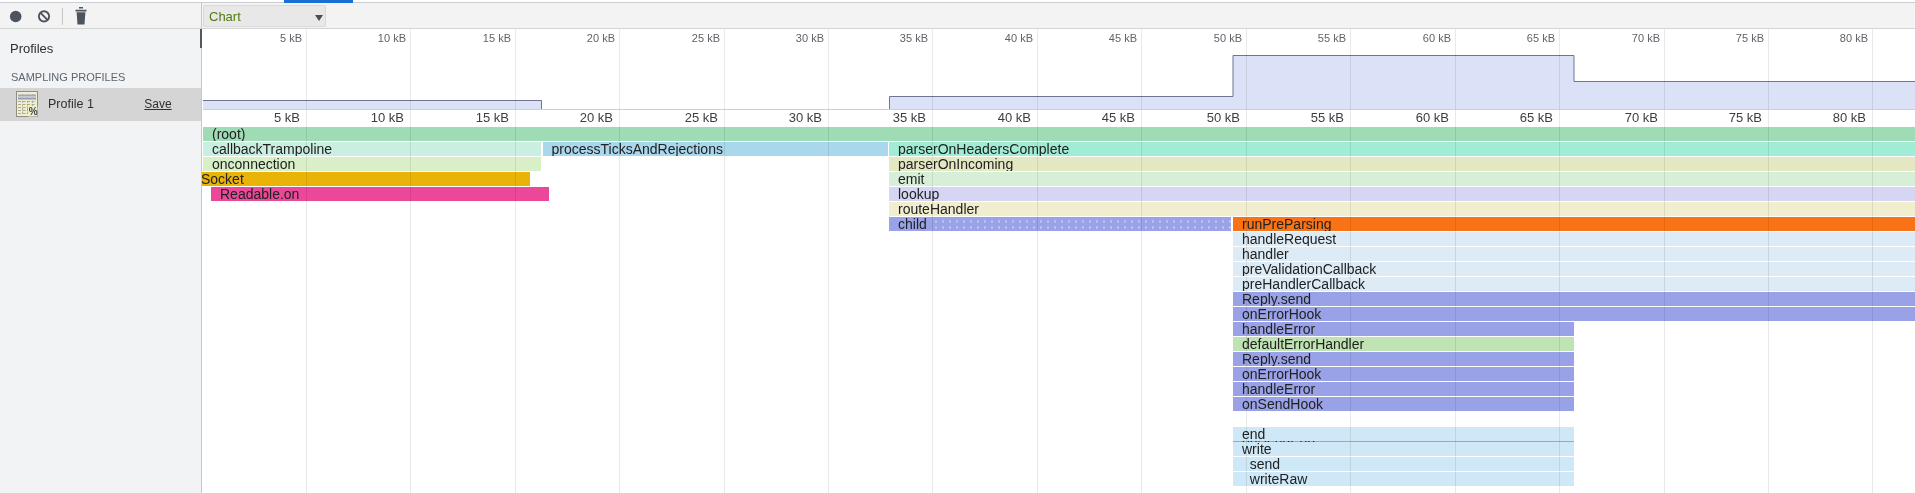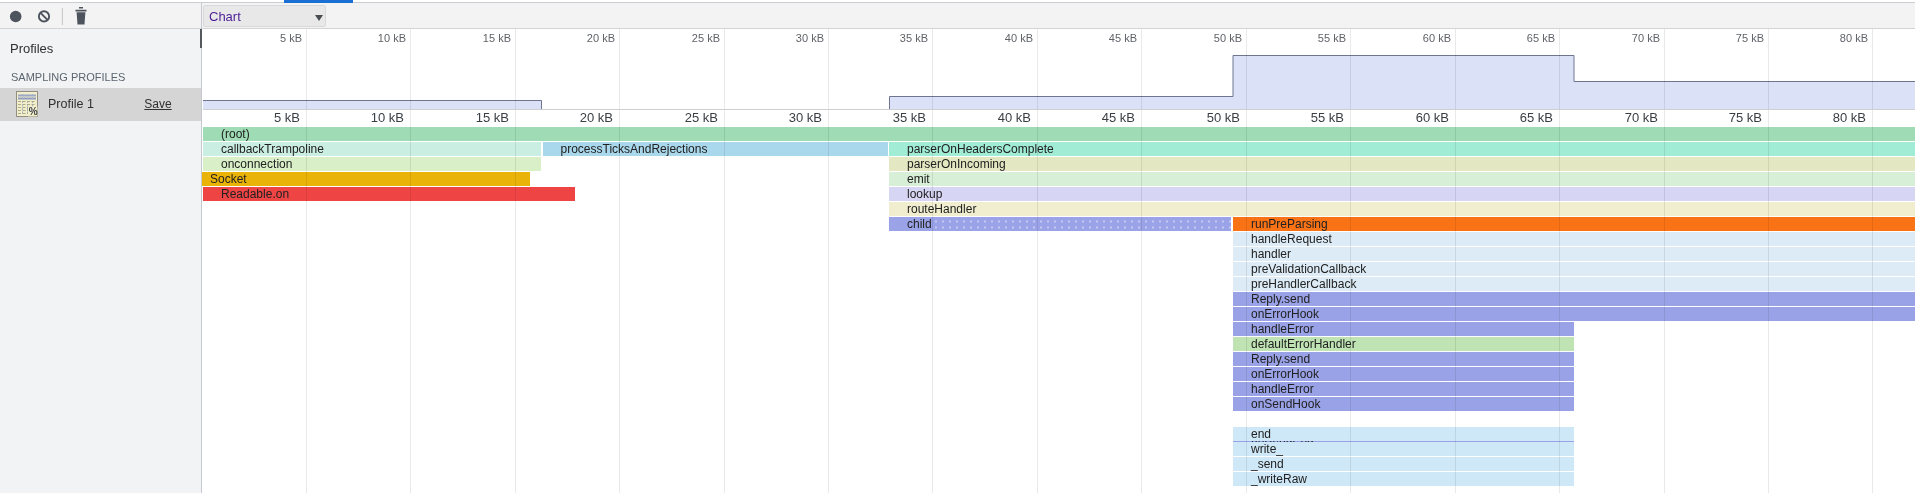--- a/index.html
+++ b/index.html
@@ -1,34 +1,34 @@
 <!DOCTYPE html>
 <html><head><meta charset="utf-8"><style>
 *{margin:0;padding:0;box-sizing:border-box}
 html,body{width:1915px;height:493px;overflow:hidden}
 body{position:relative;font-family:"Liberation Sans",sans-serif;background:#fff}
 .a{position:absolute}
-.bar{position:absolute;height:14px;line-height:14px;font-size:12px;color:#212121;padding-left:18px;white-space:nowrap;overflow:hidden}
+.bar{position:absolute;height:14px;line-height:14px;font-size:14px;color:#212121;padding-left:9px;white-space:nowrap;overflow:hidden}
 .gl{position:absolute;width:1px;top:29px;height:464px;background:rgba(0,0,0,.085)}
 .olab{position:absolute;top:32px;height:12px;line-height:12px;font-size:11px;color:#5f6368;text-align:right;width:70px}
 .rlab{position:absolute;top:109px;height:17px;line-height:17px;font-size:13px;color:#3a3e43;text-align:right;width:70px}
 </style></head><body>
 <svg class="a" style="left:203px;top:29px" width="1712" height="80" viewBox="0 0 1712 80">
     <path d="M0 71.5 H338.5 V80 H0 Z M686.5 80 V67.5 H1030 V26.5 H1371 V52.5 H1712 V80 Z" fill="#dbe2f7"></path>
     <path d="M0 71.5 H338.5 V80 M686.5 80 V67.5 H1030 V26.5 H1371 V52.5 H1712" fill="none" stroke="#6f7590" stroke-width="1"></path>
   </svg>
 <div class="bar" style="left:203px;top:127px;width:1712px;background:#9fdbb4">(root)</div>
 <div class="bar" style="left:203px;top:142px;width:338px;background:#cbeee2">callbackTrampoline</div>
 <div class="bar" style="left:542.5px;top:142px;width:345.5px;background:#a9d7eb">processTicksAndRejections</div>
 <div class="bar" style="left:889px;top:142px;width:1026px;background:#a0ecd4">parserOnHeadersComplete</div>
 <div class="bar" style="left:203px;top:157px;width:338px;background:#d8efc7">onconnection</div>
 <div class="bar" style="left:889px;top:157px;width:1026px;background:#e4e8c2">parserOnIncoming</div>
 <div class="bar" style="left:192px;top:172px;width:338px;background:#eab308">Socket</div>
 <div class="bar" style="left:889px;top:172px;width:1026px;background:#d8efd7">emit</div>
-<div class="bar" style="left:203px;top:187px;width:372px;background:#ef4444">Readable.on</div>
+<div class="bar" style="left:211px;top:187px;width:338px;background:#ec4899">Readable.on</div>
 <div class="bar" style="left:889px;top:187px;width:1026px;background:#d6d5f3">lookup</div>
 <div class="bar" style="left:889px;top:202px;width:1026px;background:#f1eecf">routeHandler</div>
 <div class="bar" style="left:889px;top:217px;width:342px;background:#9aa3e8">child</div>
 <div class="bar" style="left:1233px;top:217px;width:806px;background:#f97316">runPreParsing</div>
 <div class="bar" style="left:1233px;top:232px;width:682px;background:#dcebf5">handleRequest</div>
 <div class="bar" style="left:1233px;top:247px;width:726px;background:#dcebf5">handler</div>
 <div class="bar" style="left:1233px;top:262px;width:682px;background:#dcebf5">preValidationCallback</div>
 <div class="bar" style="left:1233px;top:277px;width:682px;background:#dcebf5">preHandlerCallback</div>
 <div class="bar" style="left:1233px;top:292px;width:682px;background:#9aa2e7">Reply.send</div>
 <div class="bar" style="left:1233px;top:307px;width:682px;background:#9aa2e7">onErrorHook</div>
@@ -91,21 +91,21 @@
 <div class="rlab" style="left:1588px">70&nbsp;kB</div>
 <div class="olab" style="left:1694px">75&nbsp;kB</div>
 <div class="rlab" style="left:1692px">75&nbsp;kB</div>
 <div class="olab" style="left:1798px">80&nbsp;kB</div>
 <div class="rlab" style="left:1796px">80&nbsp;kB</div>
 <div class="a" style="left:0;top:0;width:1915px;height:2px;background:#fff"></div>
 <div class="a" style="left:0;top:2px;width:1915px;height:1px;background:#cacdd1"></div>
 <div class="a" style="left:284px;top:0;width:69px;height:3px;background:#1a6fd4"></div>
 <div class="a" style="left:0;top:3px;width:1915px;height:26px;background:#f3f3f3;border-bottom:1px solid #d4d4d4"></div>
 <div class="a" style="left:203px;top:4.5px;width:123px;height:22px;background:#e8e8e8;border:1px solid #d9d9d9;border-radius:2px">
-    <div class="a" style="left:5px;top:2.5px;font-size:13px;line-height:18px;color:#4c1d95">Chart</div>
+    <div class="a" style="left:5px;top:2.5px;font-size:13px;line-height:18px;color:#4d7c0f">Chart</div>
     <div class="a" style="left:111px;top:9px;width:0;height:0;border-left:4.5px solid transparent;border-right:4.5px solid transparent;border-top:6px solid #4a4d52"></div>
   </div>
 <svg class="a" style="left:0;top:3px" width="100" height="26" viewBox="0 0 100 26">
     <circle cx="15.7" cy="13.5" r="5.8" fill="#4e545e"></circle>
     <circle cx="44" cy="13.4" r="5.1" fill="none" stroke="#4e545e" stroke-width="1.9"></circle>
     <line x1="40.5" y1="9.9" x2="47.5" y2="16.9" stroke="#4e545e" stroke-width="1.9"></line>
     <line x1="62.4" y1="5" x2="62.4" y2="22" stroke="#c6c6c6" stroke-width="1"></line>
     <path d="M75.5 6.7 h11 v1.7 h-11 z M79 5.5 v-1.4 h4 v1.4 z M76.6 9.2 h8.8 l-0.9 12.3 h-7 z" fill="#4e545e"></path>
   </svg>
 <div class="a" style="left:0;top:29px;width:201px;height:464px;background:#f2f3f4"></div>

